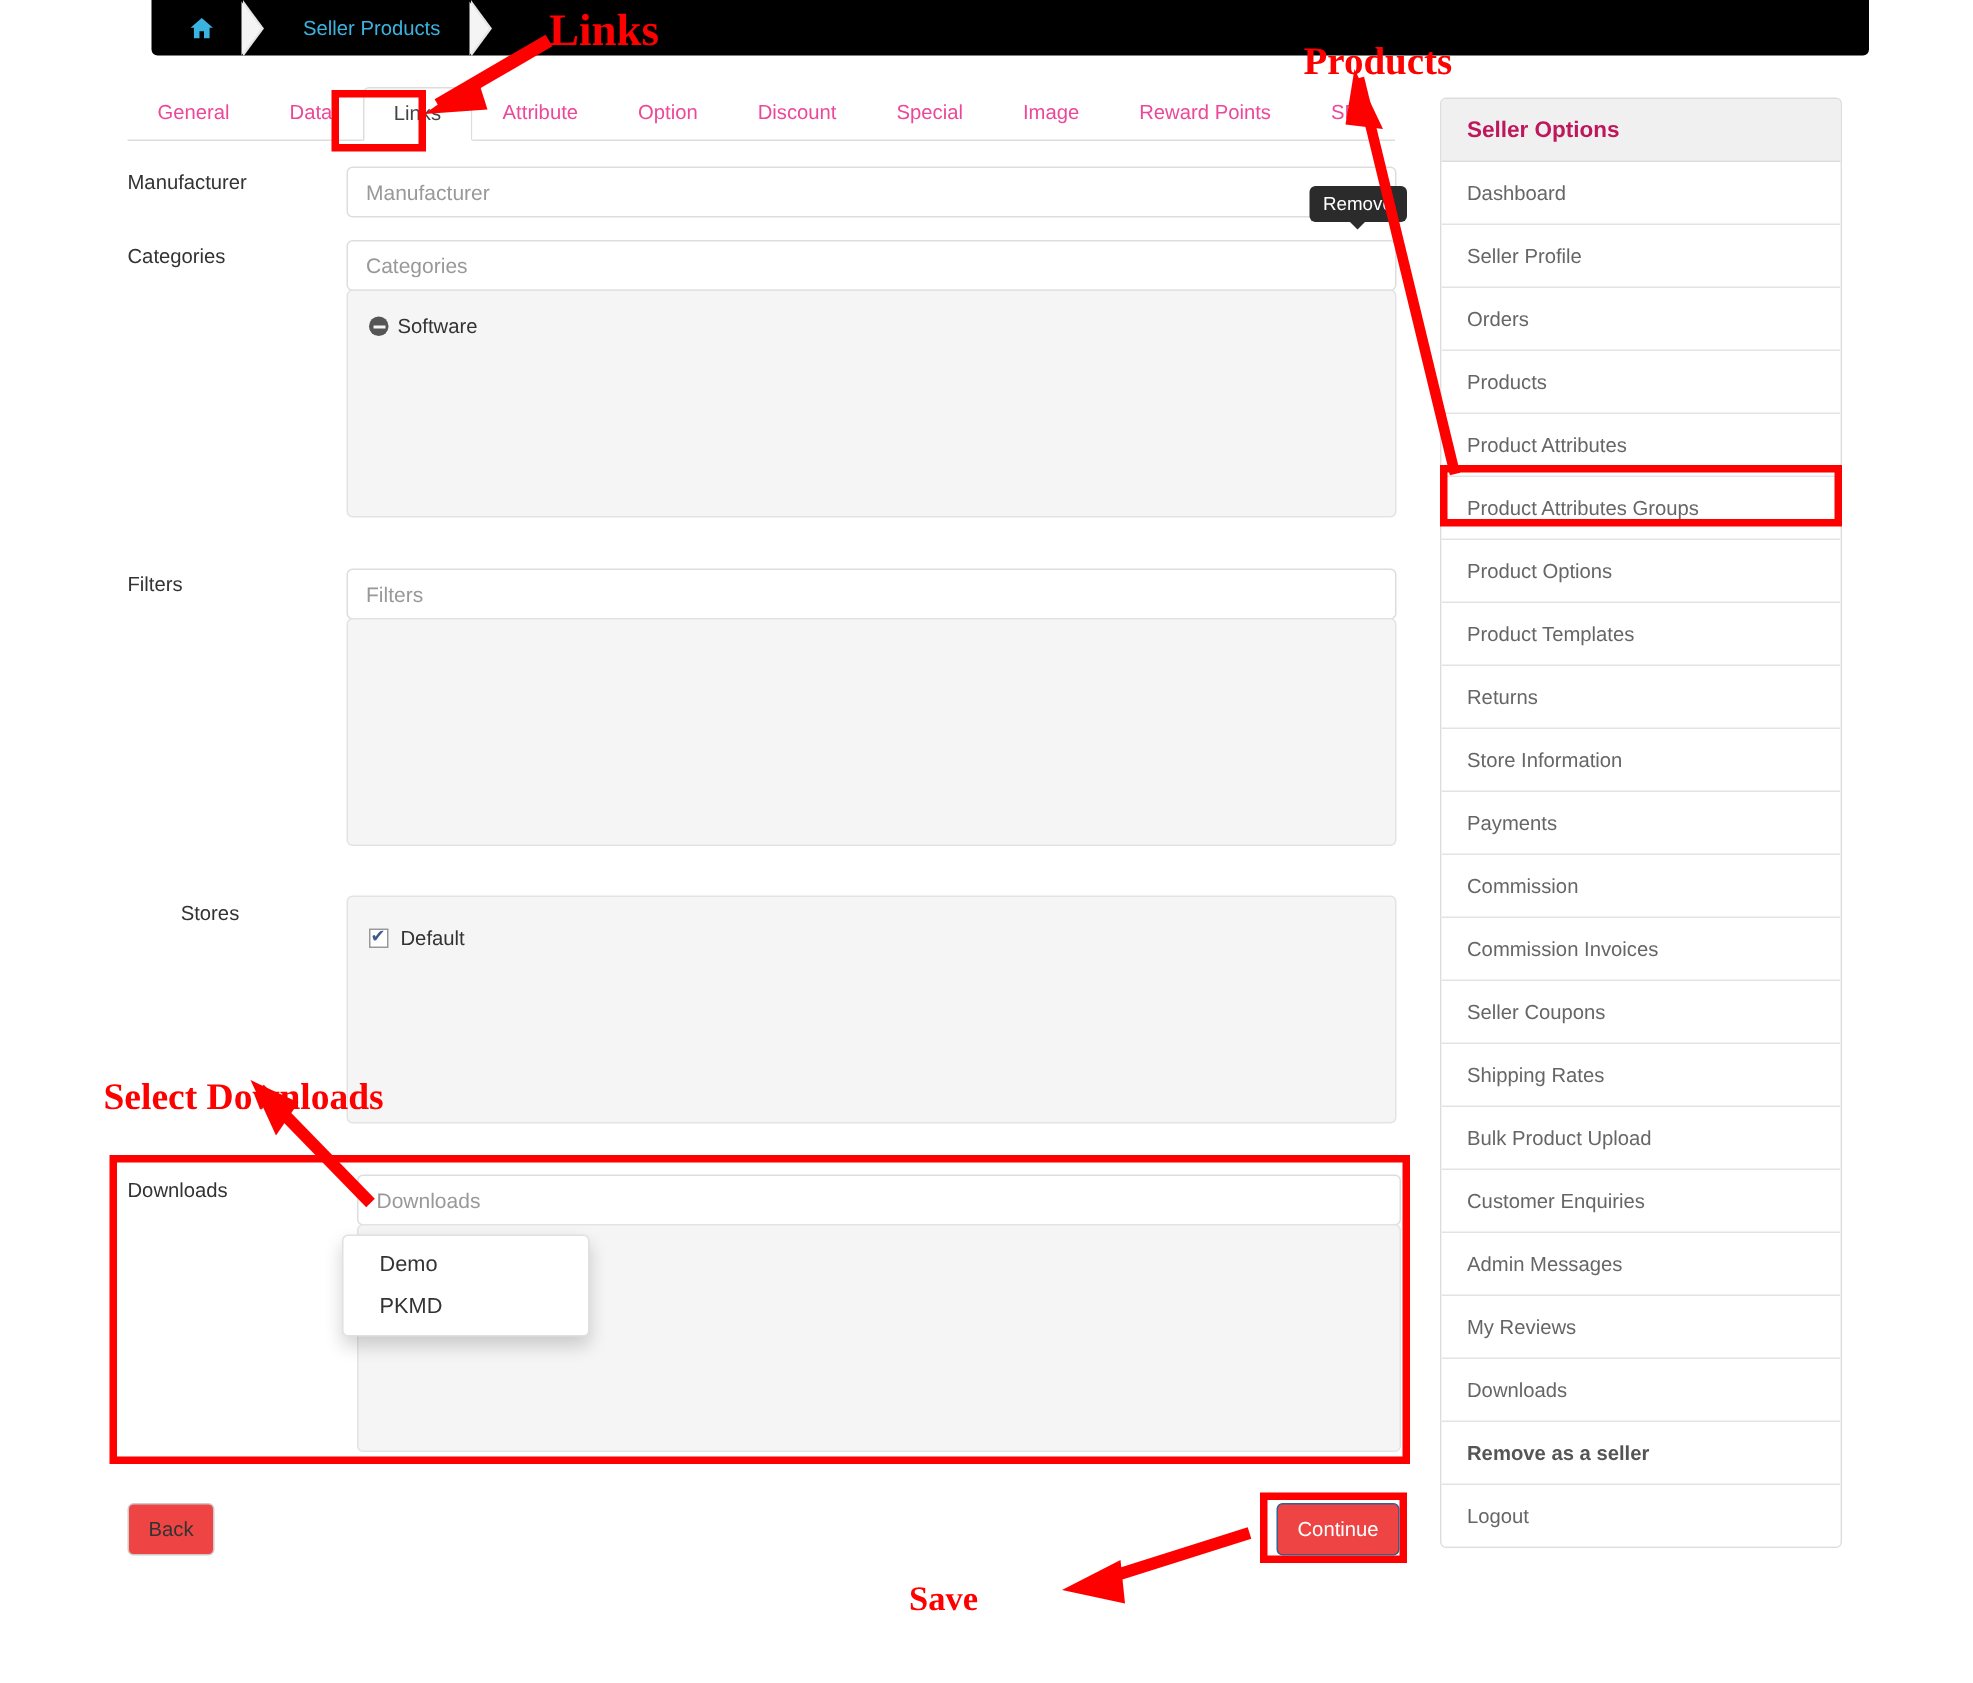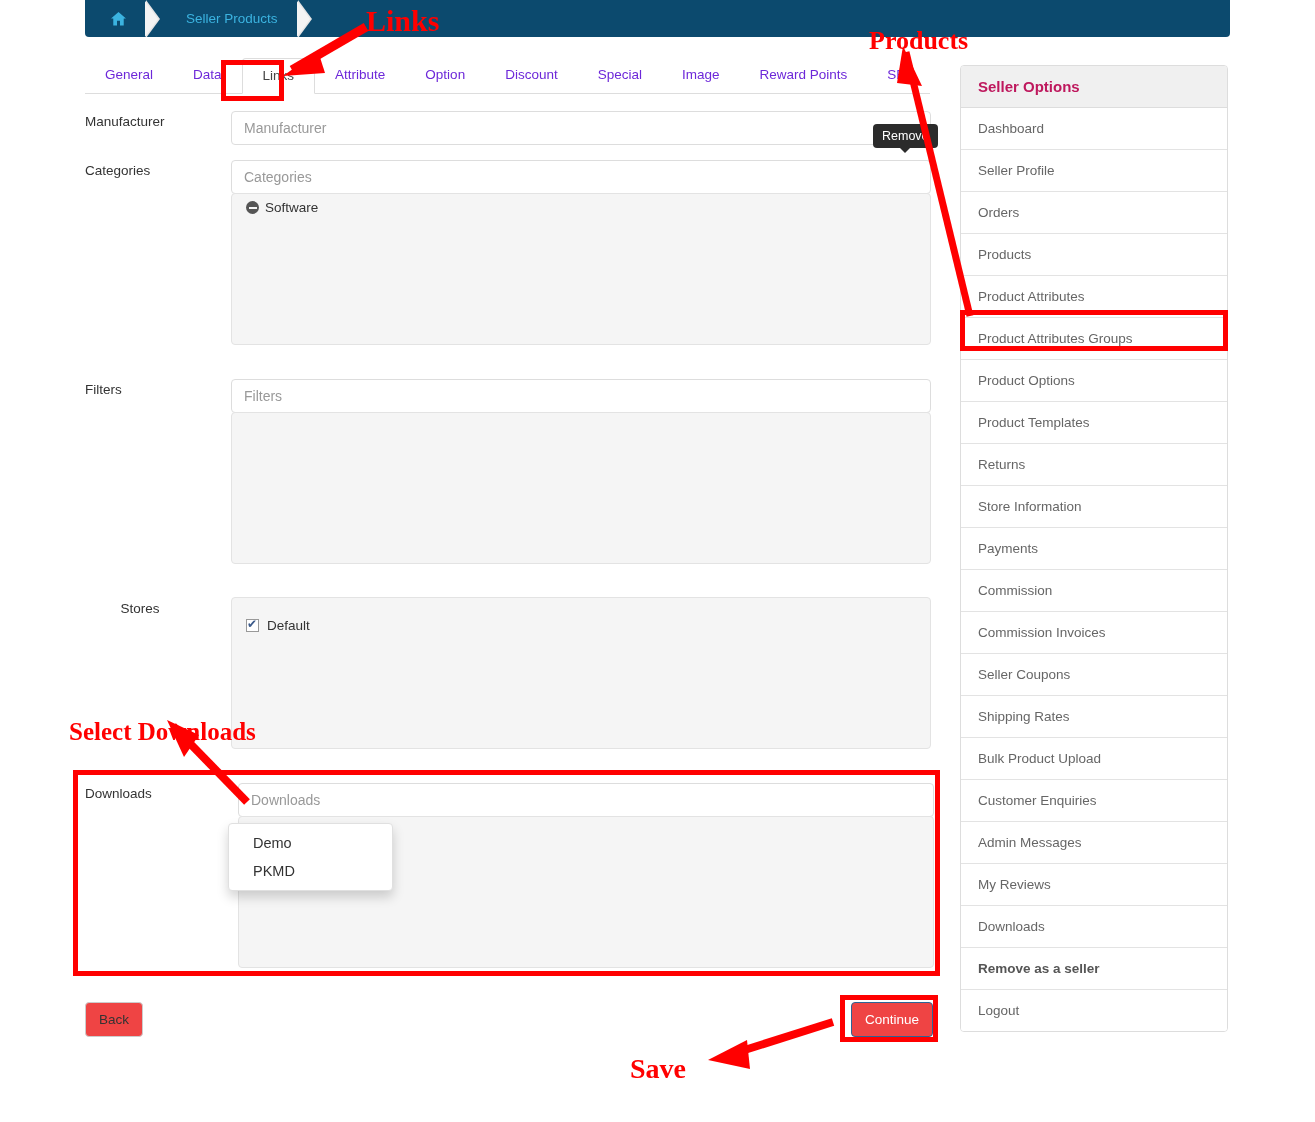--- a/index.html
+++ b/index.html
@@ -12,23 +12,23 @@
   }
   #page {
     position: relative;
     width: 1315px; height: 1122px;
     background: #fff;
   }
 
   
   .breadcrumb-bar {
     position: absolute;
-    left: 85px; top: 0px;
+    left: 101px; top: 0px;
     width: 1145px; height: 37px;
-    background: #0c4a6e;
+    background: #000000;
     border-radius: 0 0 4px 4px;
     display: flex;
     align-items: center;
     overflow: hidden;
   }
   .crumb {
     position: relative;
     height: 37px;
     display: flex;
     align-items: center;
@@ -61,21 +61,21 @@
   .tabs {
     position: absolute;
     left: 85px; top: 58px;
     width: 845px; height: 36px;
     border-bottom: 1px solid #ddd;
     display: flex;
     align-items: flex-start;
   }
   .tab {
     font-size: 13.5px;
-    color: #6d28d9;
+    color: #ec4899;
     padding: 6px 20px;
     text-decoration: none;
     line-height: 22px;
     white-space: nowrap;
   }
   .tab.active {
     color: #444;
     background: #fff;
     border: 1px solid #ddd;
     border-bottom-color: #fff;
@@ -294,21 +294,21 @@
     <a class="tab" href="#">Reward Points</a>
     <a class="tab" href="#">SEO</a>
   </div>
 
   <div class="f-label" style="left:85px; top:114px; width:140px;">Manufacturer</div>
   <input class="f-input" style="left: 231px; top: 111px; width: 700px;" value="" placeholder="Manufacturer">
 
   <div class="f-label" style="left:85px; top:163px; width:140px;">Categories</div>
   <input class="f-input" style="left: 231px; top: 160px; width: 700px;" value="" placeholder="Categories">
   <div class="f-well" style="left:231px; top:193px; width:700px; height:152px;">
-    <div class="well-item" style="margin-top:2px;">
+    <div class="well-item" style="margin-top:12px;">
       <span class="minus-circle"></span>
       <span>Software</span>
     </div>
   </div>
 
   <div class="f-label" style="left:85px; top:382px; width:140px;">Filters</div>
   <input class="f-input" style="left: 231px; top: 379px; width: 700px;" value="" placeholder="Filters">
   <div class="f-well" style="left:231px; top:412px; width:700px; height:152px;"></div>
 
   <div class="f-label" style="left:70px; top:601px; width:140px;text-align:center;">Stores</div>
@@ -383,15 +383,15 @@
 
     <g>
       <line x1="735" y1="1053" x2="833" y2="1022" stroke="#ff0000" stroke-width="8"></line>
       <polygon points="708,1060 747,1040 750,1069" fill="#ff0000"></polygon>
     </g>
   </svg>
 
   <div class="anno-text" style="left:366px; top:4px; font-size:30px;">Links</div>
   <div class="anno-text" style="left:869px; top:26px; font-size:26px;">Products</div>
   <div class="anno-text" style="left:69px; top:718px; font-size:25px;">Select Downloads</div>
-  <div class="anno-text" style="left:630px; top:1053px; font-size:28px;">Save</div>
+  <div class="anno-text" style="left:606px; top:1053px; font-size:23px;">Save</div>
 
 </div>
 
 </body></html>

